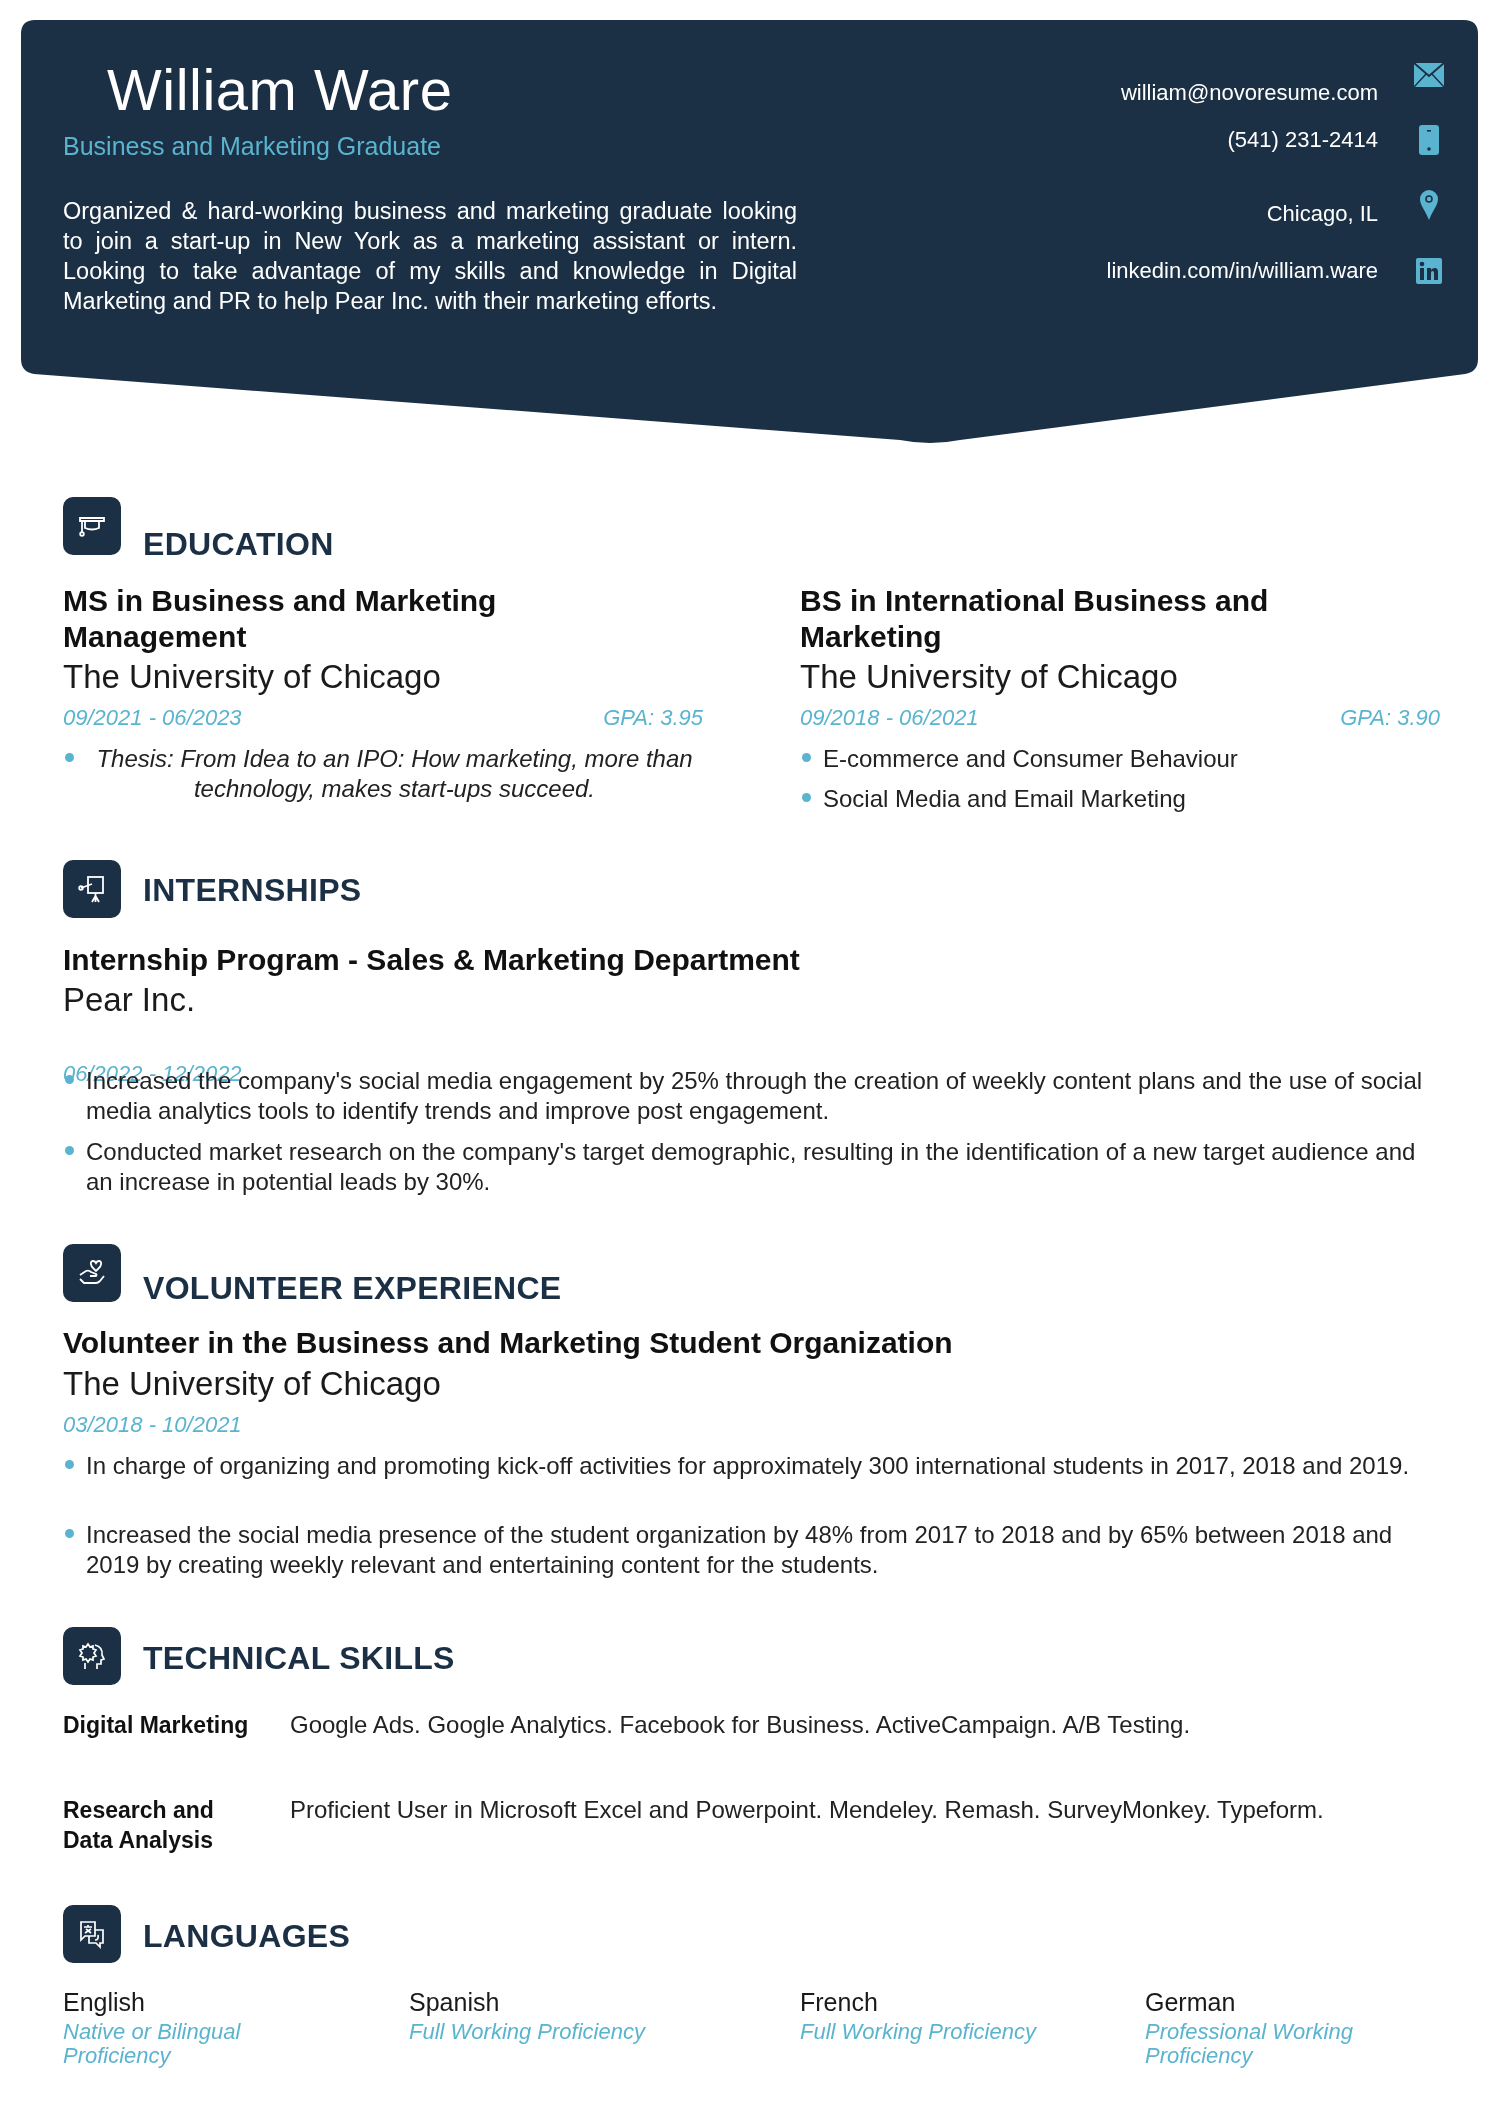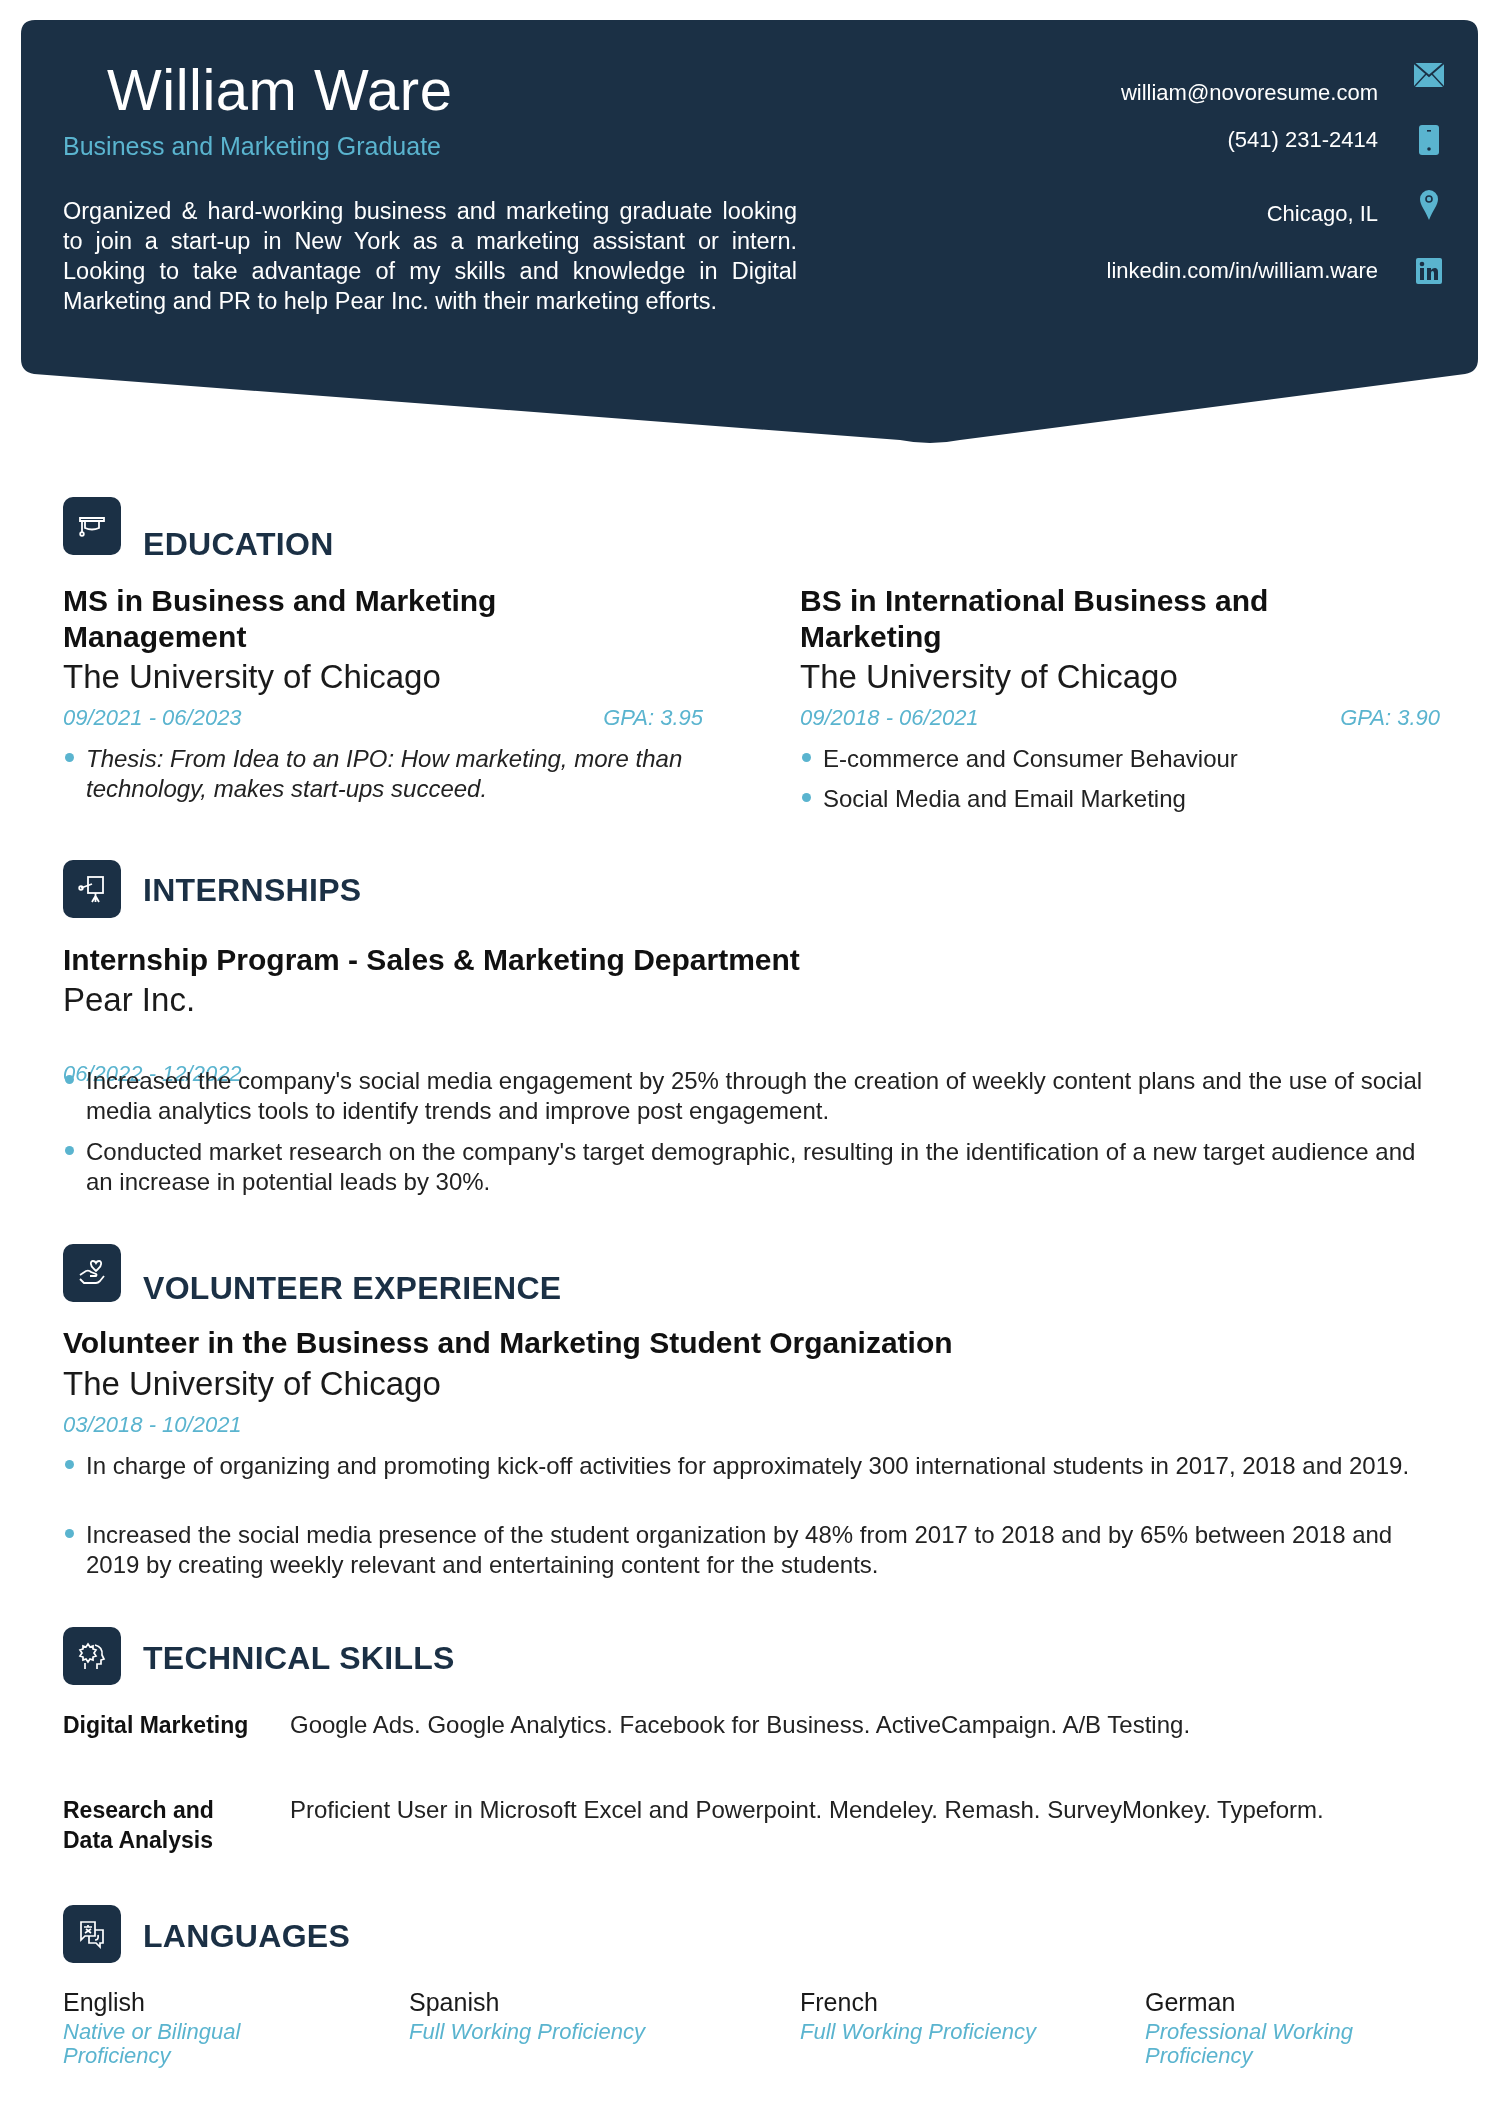--- a/index.html
+++ b/index.html
@@ -19,21 +19,21 @@
   .sec-icon { position: absolute; left: 63px; width: 58px; height: 58px; background: #1b3045; border-radius: 10px; display: flex; align-items: center; justify-content: center; }
   .sec-title { left: 143px; font-size: 32px; font-weight: 700; color: #1b3045; line-height: 40px; letter-spacing: 0.3px; }
 
   .item-title { font-size: 30px; font-weight: 700; color: #111111; line-height: 36px; }
   .item-org { font-size: 33px; color: #1a1a1a; line-height: 38px; font-weight: 300; }
   .item-date { font-size: 22px; color: #5ab4cf; font-style: italic; line-height: 28px; font-weight: 300; }
   .item-gpa { font-size: 22px; color: #5ab4cf; font-style: italic; line-height: 28px; text-align: right; font-weight: 300; }
 
   .bullet { position: absolute; white-space: normal; font-size: 24px; line-height: 30px; color: #222222; padding-left: 23px; }
   .bullet::before { content: ""; position: absolute; left: 2px; top: 9px; width: 9px; height: 9px; border-radius: 50%; background: #5ab4cf; }
-  .bullet.italic { font-style: italic; }
+  .bullet.italic { font-style: italic; text-align: center; }
 
   .skill-label { left: 63px; width: 200px; font-size: 23px; font-weight: 700; color: #111111; line-height: 30px; white-space: normal; }
   .skill-value { left: 290px; font-size: 24px; color: #222222; line-height: 30px; }
 
   .lang-name { font-size: 25px; color: #1a1a1a; line-height: 30px; }
   .lang-level { font-size: 22px; color: #5ab4cf; font-style: italic; line-height: 24px; white-space: normal; width: 240px; font-weight: 300; }
 </style>
 </head>
 <body>
 

